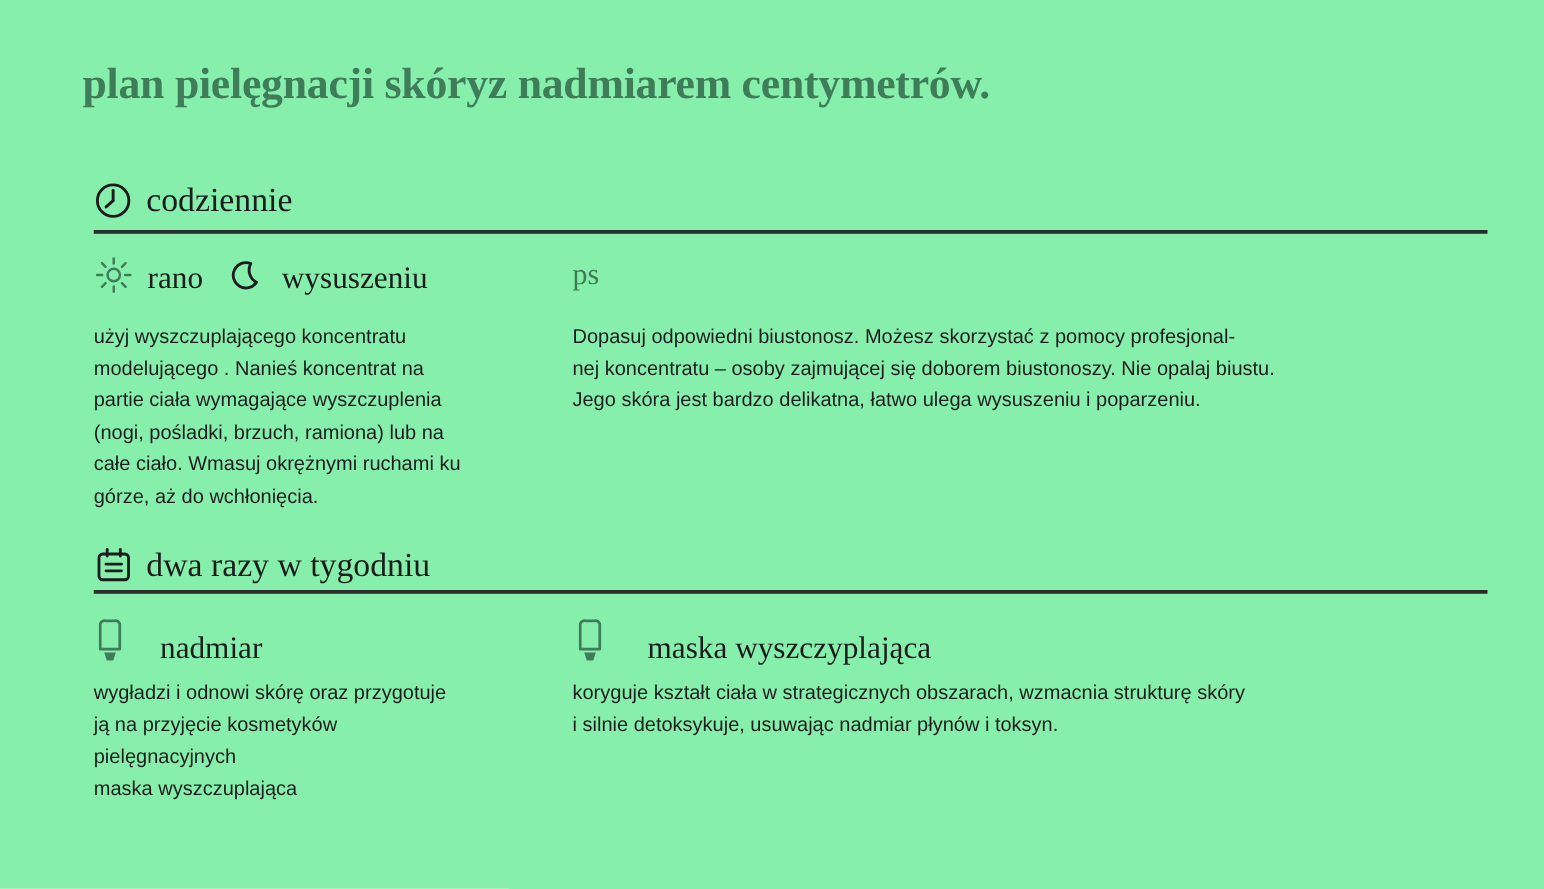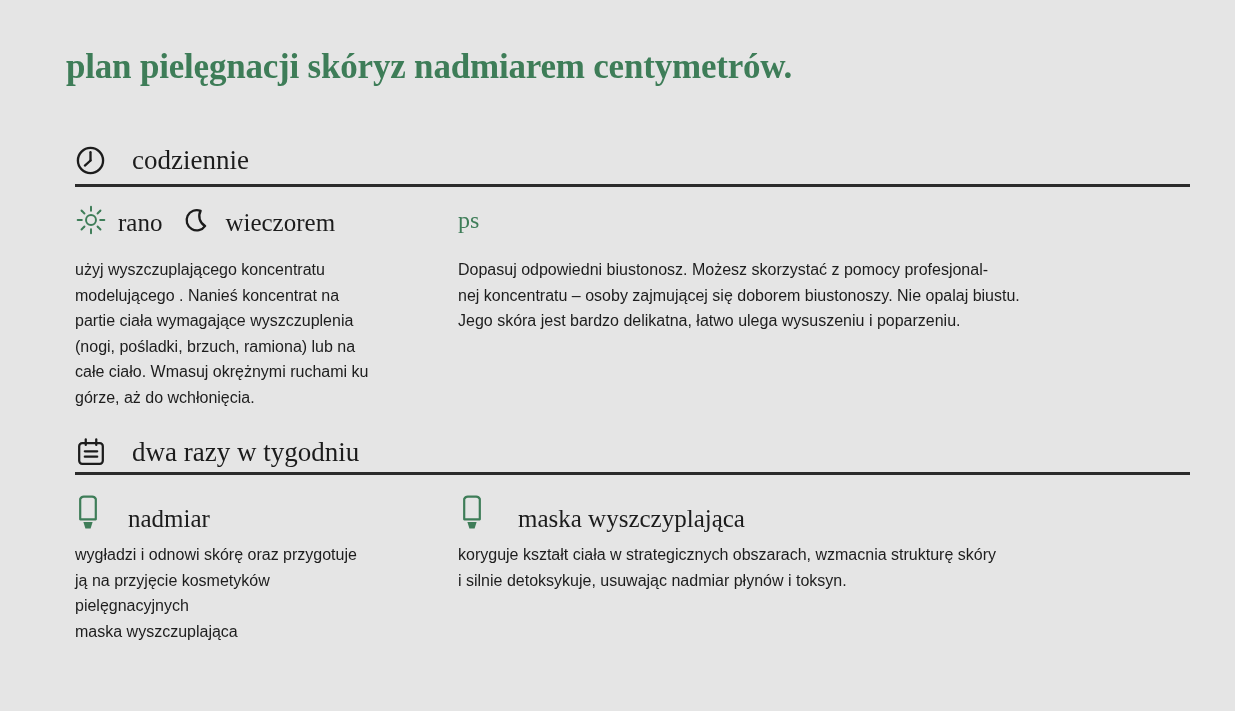--- a/index.html
+++ b/index.html
@@ -12,42 +12,42 @@
     height: 711px;
     overflow: hidden;
     font-family: "Liberation Sans", sans-serif;
     -webkit-font-smoothing: antialiased;
   }
 
   .page {
     position: relative;
     width: 1235px;
     height: 711px;
-    background: #e5e5e5;
+    background: #86efac;
   }
 
   
   .title {
     position: absolute;
     left: 66px;
     top: 47px;
     font-family: "Liberation Serif", "DejaVu Serif", serif;
     font-size: 35px;
     font-weight: 700;
     letter-spacing: -0.2px;
     color: #3e7d58;
     white-space: pre;
   }
 
   
   .section-head {
     position: absolute;
     display: flex;
     align-items: center;
-    gap: 26px;
+    gap: 11px;
   }
   .section-head .label {
     font-family: "Liberation Serif", "DejaVu Serif", serif;
     font-size: 27px;
     font-weight: 400;
     color: #1c1c1c;
     line-height: 1;
     white-space: pre;
   }
   .rule {
@@ -128,21 +128,21 @@
           <path d="M9.0 23.0 L5.9 26.1"></path>
         </g>
       </svg>
     </span>
     <span class="sub-label">rano</span>
     <span class="icon" style="margin-left:22px; margin-right:13px;">
       <svg width="28" height="28" viewBox="0 0 32 32">
         <path d="M24.2 21.6 A11.6 11.6 0 1 1 19.0 4.4 A12.6 12.6 0 0 0 24.2 21.6 Z" fill="none" stroke="#1c1c1c" stroke-width="2.6" stroke-linejoin="round"></path>
       </svg>
     </span>
-    <span class="sub-label">wieczorem</span>
+    <span class="sub-label">wysuszeniu</span>
   </div>
 
   <div class="sub-row" style="left:458px; top:208px;">
     <span class="sub-label green">ps</span>
   </div>
 
   <div class="body-text" style="left:75px; top:257px; width:360px;">użyj wyszczuplającego koncentratu
 modelującego . Nanieś koncentrat na
 partie ciała wymagające wyszczuplenia
 (nogi, pośladki, brzuch, ramiona) lub na

